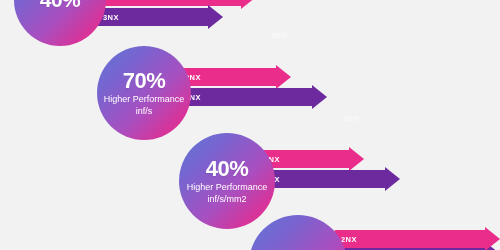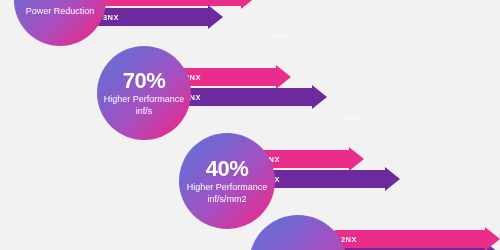--- a/index.html
+++ b/index.html
@@ -136,21 +136,20 @@
     <span class="tag"></span>
   </div>
   <div class="arrow pink" id="a4p">
     <span class="bar"></span>
     <span class="head"></span>
     <span class="tag">2NX</span>
   </div>
 
   <div class="circle" id="c1">
     <div class="pct">40%</div>
-    <div class="lbl">Power Reduction</div>
   </div>
 
   <div class="circle" id="c2">
     <div class="pct">70%</div>
     <div class="lbl">Higher Performance</div>
     <div class="lbl2">inf/s</div>
   </div>
 
   <div class="circle" id="c3">
     <div class="pct">40%</div>

